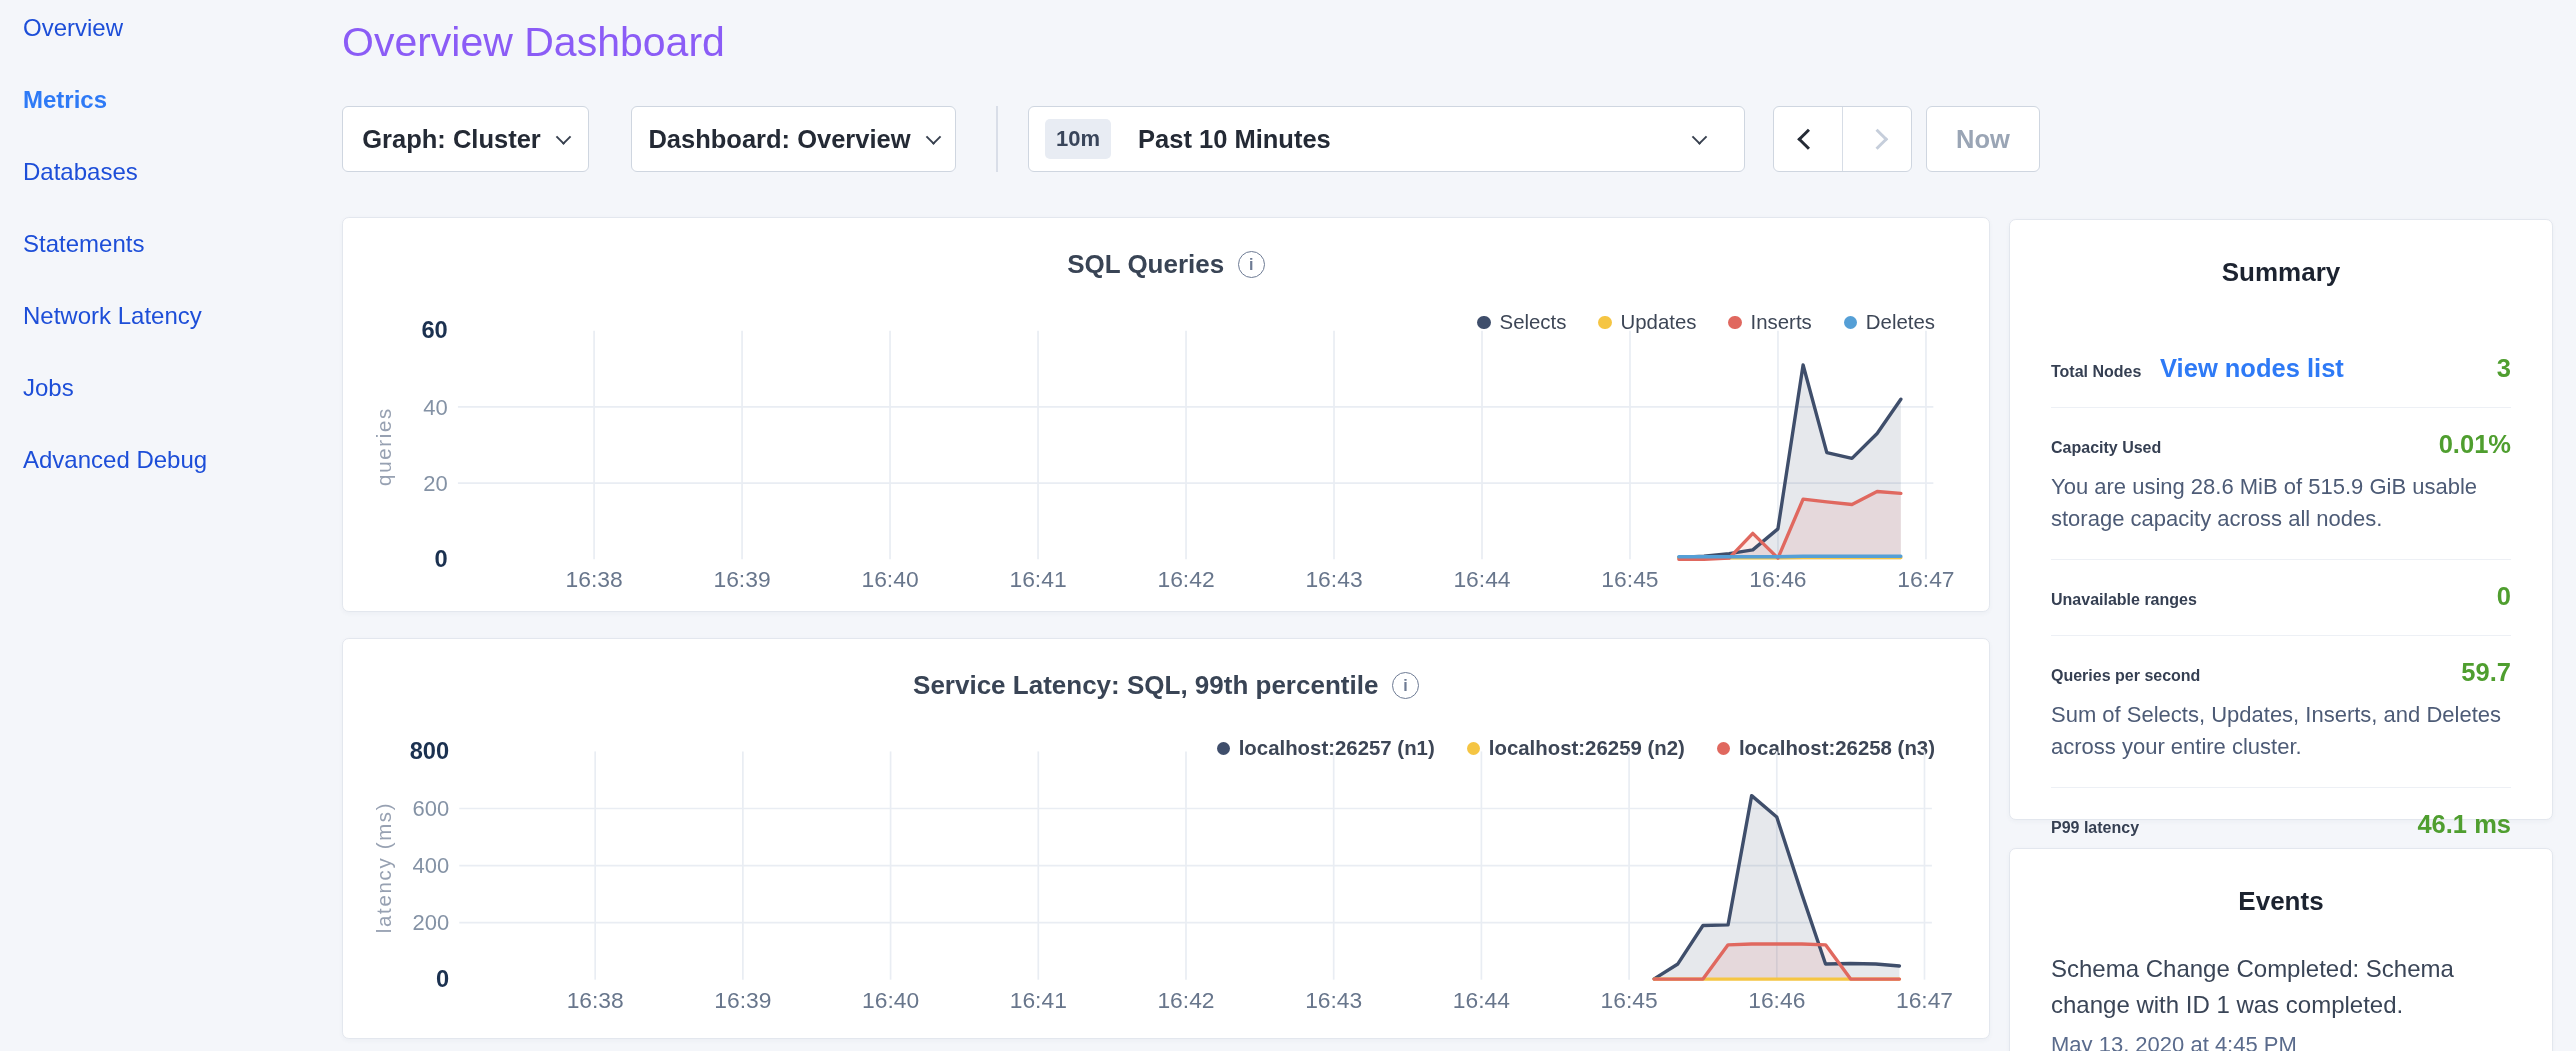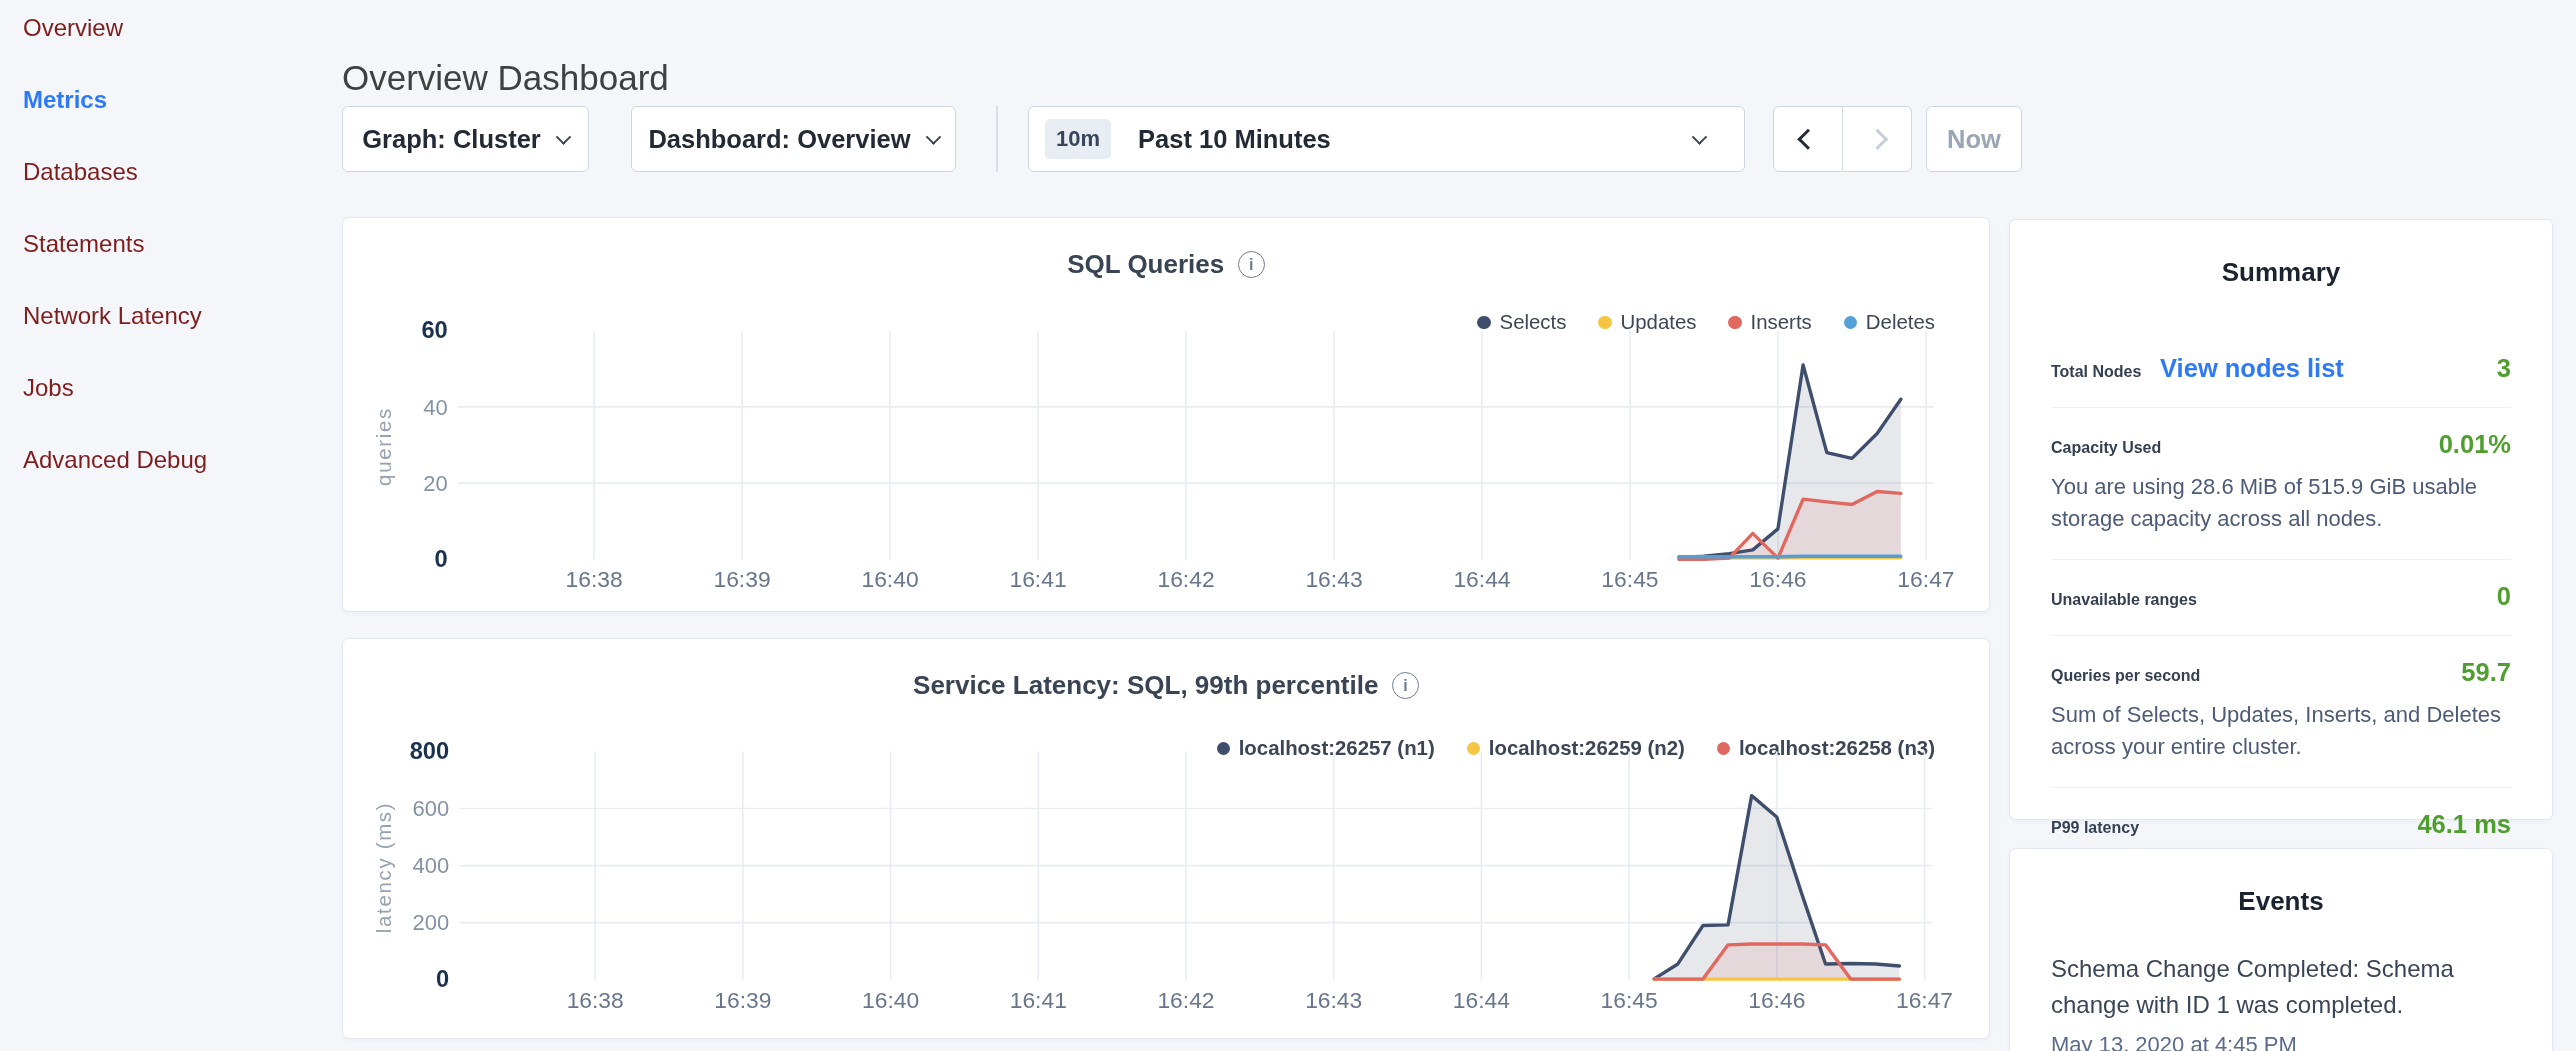--- a/index.html
+++ b/index.html
@@ -8,25 +8,25 @@
     position:relative; overflow:hidden;
     background:#f4f6fa;
     font-family:"Liberation Sans", sans-serif;
     color:#242a35;
     -webkit-font-smoothing:antialiased;
   }
   svg { font-family:inherit; }
 
   
   .sidebar { position:absolute; left:23px; top:13.6px; display:flex; flex-direction:column; gap:44px; }
-  .nav-item { font-size:24px; color:#7f1d1d; cursor:pointer; white-space:nowrap; }
+  .nav-item { font-size:24px; color:#1d4ed8; cursor:pointer; white-space:nowrap; }
   .nav-item.active { color:#2e7af6; font-weight:700; }
 
   
-  .page-title { position:absolute; left:342px; top:18.7px; font-size:35px; font-weight:500; color:#404040;margin-top:39px; }
+  .page-title { position:absolute; left:342px; top:18.7px; font-size:41px; font-weight:500; color:#8b5cf6; }
 
   .controls { position:absolute; left:342px; top:106px; height:66px; width:1871px; }
   .btnbox {
     position:absolute; top:0; height:66px; background:#fff;
     border:1.7px solid #cfd6e0; border-radius:6px;
     display:flex; align-items:center; justify-content:center;
     font-size:25.5px; font-weight:700; color:#242a35; cursor:pointer;
   }
   .dd-graph { left:0; width:247px; gap:17px; }
   .dd-dash  { left:289px; width:325px; gap:17px; }
@@ -40,21 +40,21 @@
   .time-selector { left:686px; width:717px; justify-content:flex-start; padding:0 39px 0 16px; }
   .time-badge { background:#e8ecf3; color:#39455a; font-size:22px; font-weight:700; border-radius:5.1px; padding:6.8px 11px; margin-right:27px; }
   .time-label { flex:1; text-align:left; }
   .time-chev { margin-left:auto; }
 
   .pager { left:1431px; width:139px; padding:0; overflow:hidden; }
   .pager-cell { width:50%; height:100%; display:flex; align-items:center; justify-content:center; cursor:pointer; }
   .pager-cell.prev { border-right:1.7px solid #d7dde6; }
   .pager-cell.prev .chev { border-color:#242a35; width:14.5px; height:14.5px; border-width:3.4px; }
   .pager-cell.next .chev { border-color:#c6cedb; width:14.5px; height:14.5px; border-width:3.4px; }
-  .now-btn { left:1584px; width:96px; color:#9aa5b5; }
+  .now-btn { left:1584px; width:114px; color:#9aa5b5; }
 
   
   .card { position:absolute; background:#fff; border:1.7px solid #e3e7ee; border-radius:6.8px; box-shadow:0 1.7px 4.3px rgba(60,70,90,0.04); }
   .chart-card-1 { left:342px; top:217px; width:1648px; height:395px; }
   .chart-card-2 { left:342px; top:638px; width:1648px; height:401px; }
   .summary-card { left:2009px; top:219px; width:544px; height:601px; }
   .events-card  { left:2009px; top:848px; width:544px; height:255px; }
 
   
   .chart-head { position:absolute; left:0; right:0; top:31px; display:flex; align-items:center; justify-content:center; gap:13.6px; }

